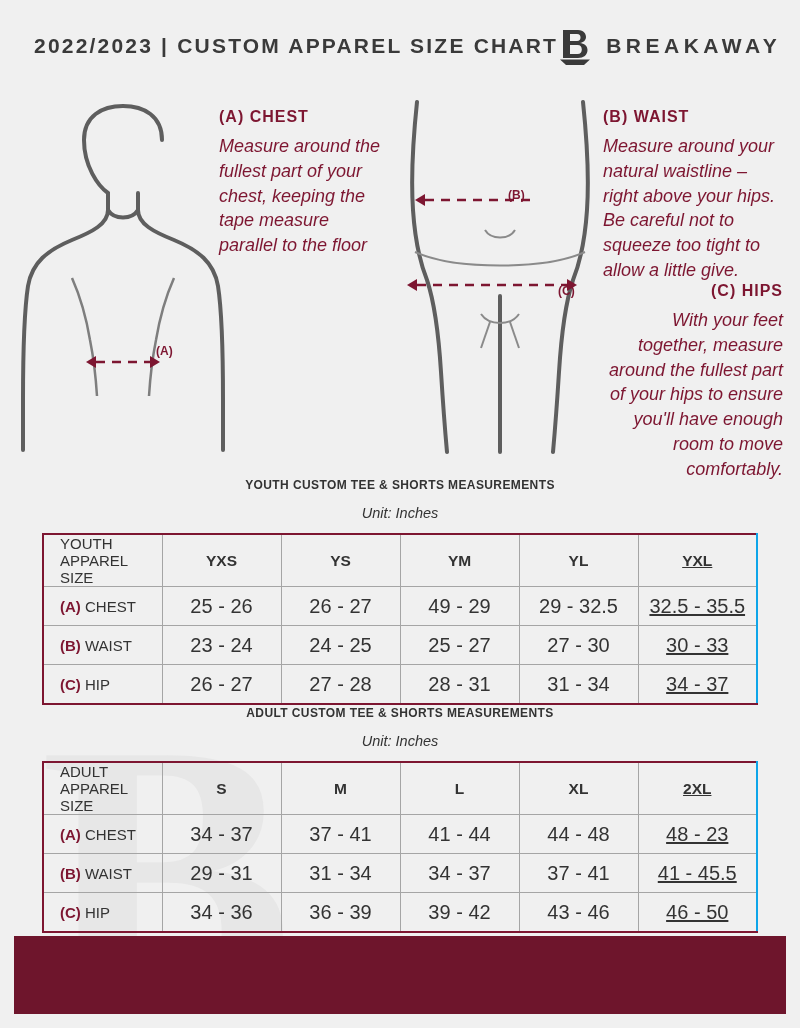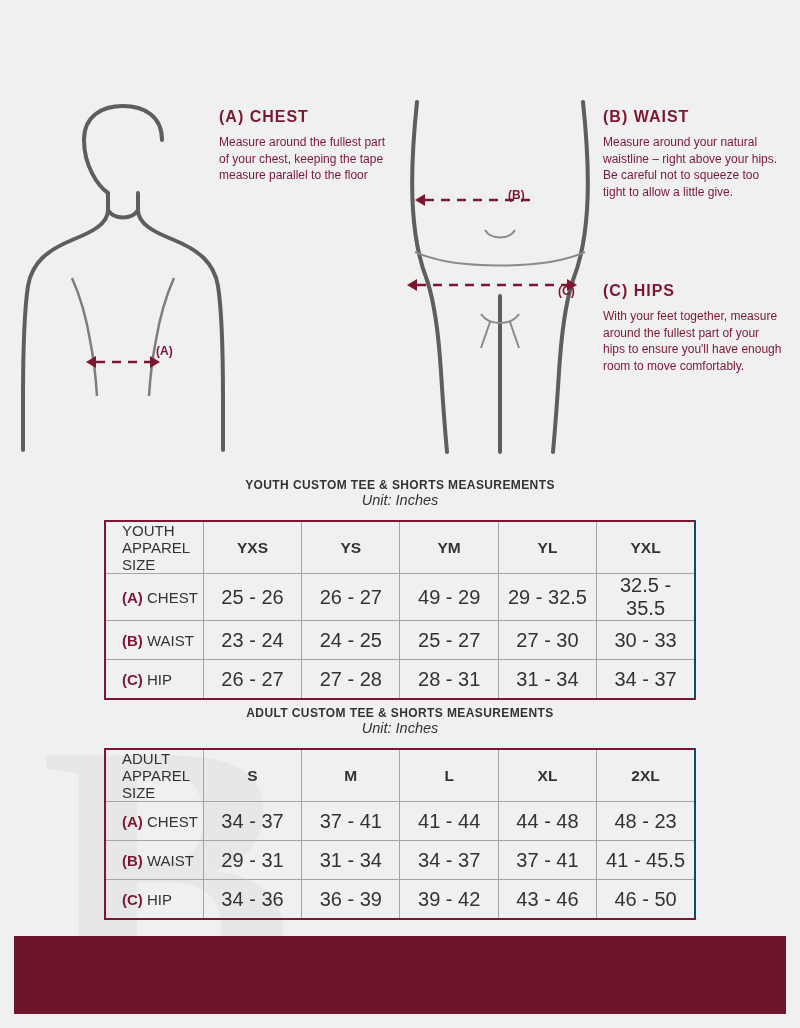--- a/index.html
+++ b/index.html
@@ -84,27 +84,28 @@
     width: 172px;
   }
   .note-title {
     font-size: 16px;
     font-weight: bold;
     letter-spacing: 1px;
     color: #7d1631;
     margin-bottom: 8px;
   }
   .note-body {
-    font-size: 12px;
+    font-size: 18px;
+    font-style: italic;
     line-height: 1.38;
     color: #7d1631;
   }
   .note-a { left: 219px; top: 16px; width: 170px; }
   .note-b { left: 603px; top: 16px; width: 175px; }
-  .note-c { left: 603px; top: 190px; width: 180px; }
+  .note-c { left: 603px; top: 190px; width: 180px; text-align: right; }
 
   .tick-label {
     position: absolute;
     font-size: 12px;
     font-weight: bold;
     color: #7d1631;
   }
 
   
   .section-head {
@@ -112,27 +113,27 @@
     font-size: 12px;
     font-weight: bold;
     letter-spacing: 0.4px;
     color: #333;
   }
   .section-sub {
     text-align: center;
     font-size: 14.5px;
     font-style: italic;
     color: #333;
-    margin-top: 0;
+    margin-top: 13px;
   }
 
   
   table.size-table {
     border-collapse: collapse;
-    width: 592px;
+    width: 716px;
     margin: 12px auto 0 auto;
     table-layout: fixed;
     background: transparent;
   }
   table.size-table td, table.size-table th {
     border: 1px solid #a5a5a5;
     height: 38px;
     font-size: 20px;
     color: #333;
     text-align: center;
@@ -145,21 +146,22 @@
   table.size-table tr:last-child td {
     border-bottom: 2px solid #7d1631;
   }
   table.size-table td:first-child {
     border-left: 2px solid #7d1631;
     text-align: left;
     padding-left: 16px;
     font-size: 15px;
   }
   table.size-table td:last-child {
-    border-right: 2px solid #0c4a6e;
+    border-right: 2px solid #0ea5e9;
+    text-decoration: underline;
   }
   table.size-table tr.head td {
     font-weight: bold;
     font-size: 15.5px;
     height: 45px;
   }
   table.size-table tr.head td:first-child {
     font-weight: normal;
     font-size: 15px;
   }
@@ -175,20 +177,34 @@
     background: #6e152c;
   }
 </style>
 </head>
 <body>
 
 <div class="page">
 
   <div class="watermark">B</div>
 
+  <div class="header">
+    <div class="header-title">2022/2023  |  CUSTOM APPAREL SIZE CHART</div>
+    <div class="brand">
+      <div class="brand-mark">
+        <svg width="34" height="40" viewBox="0 0 34 40">
+          <path d="M5 4 H20 C26 4 28 8 28 11 C28 14.5 25 16.5 22 17 C26 17.5 29.5 19.5 29.5 24 C29.5 29 25.5 32 20 32 H5 Z" fill="#3a3a3a"></path>
+          <path d="M12 8 H19 C21.5 8 22.5 9.5 22.5 11.5 C22.5 13.5 21.5 15 19 15 H12 Z" fill="#f0f0f0"></path>
+          <path d="M12 19 H19.5 C22.5 19 23.8 21 23.8 23.5 C23.8 26 22.5 28 19.5 28 H12 Z" fill="#f0f0f0"></path>
+          <path d="M2 33.5 L32 33.5 L26 39 L8 39 Z" fill="#3a3a3a"></path>
+        </svg>
+      </div>
+      <div class="brand-name">BREAKAWAY</div>
+    </div>
+  </div>
 
   <div class="illus">
 
     <svg width="230" height="360" style="position:absolute;left:20px;top:8px;">
       <g fill="none" stroke="#5e5e5e" stroke-width="4" stroke-linecap="round">
         <path d="M142 40 C142 16 124 6 103 6 C82 6 64 16 64 40 C64 66 78 86 88 93 L88 110
                  C88 124 72 132 52 140 C28 150 12 162 8 186 C4 212 3 250 3 300 L3 350"></path>
         <path d="M118 93 L118 110 C118 124 134 132 154 140 C178 150 194 162 198 186
                  C202 212 203 250 203 300 L203 350"></path>
         <path d="M88 110 C94 120 112 120 118 110"></path>

